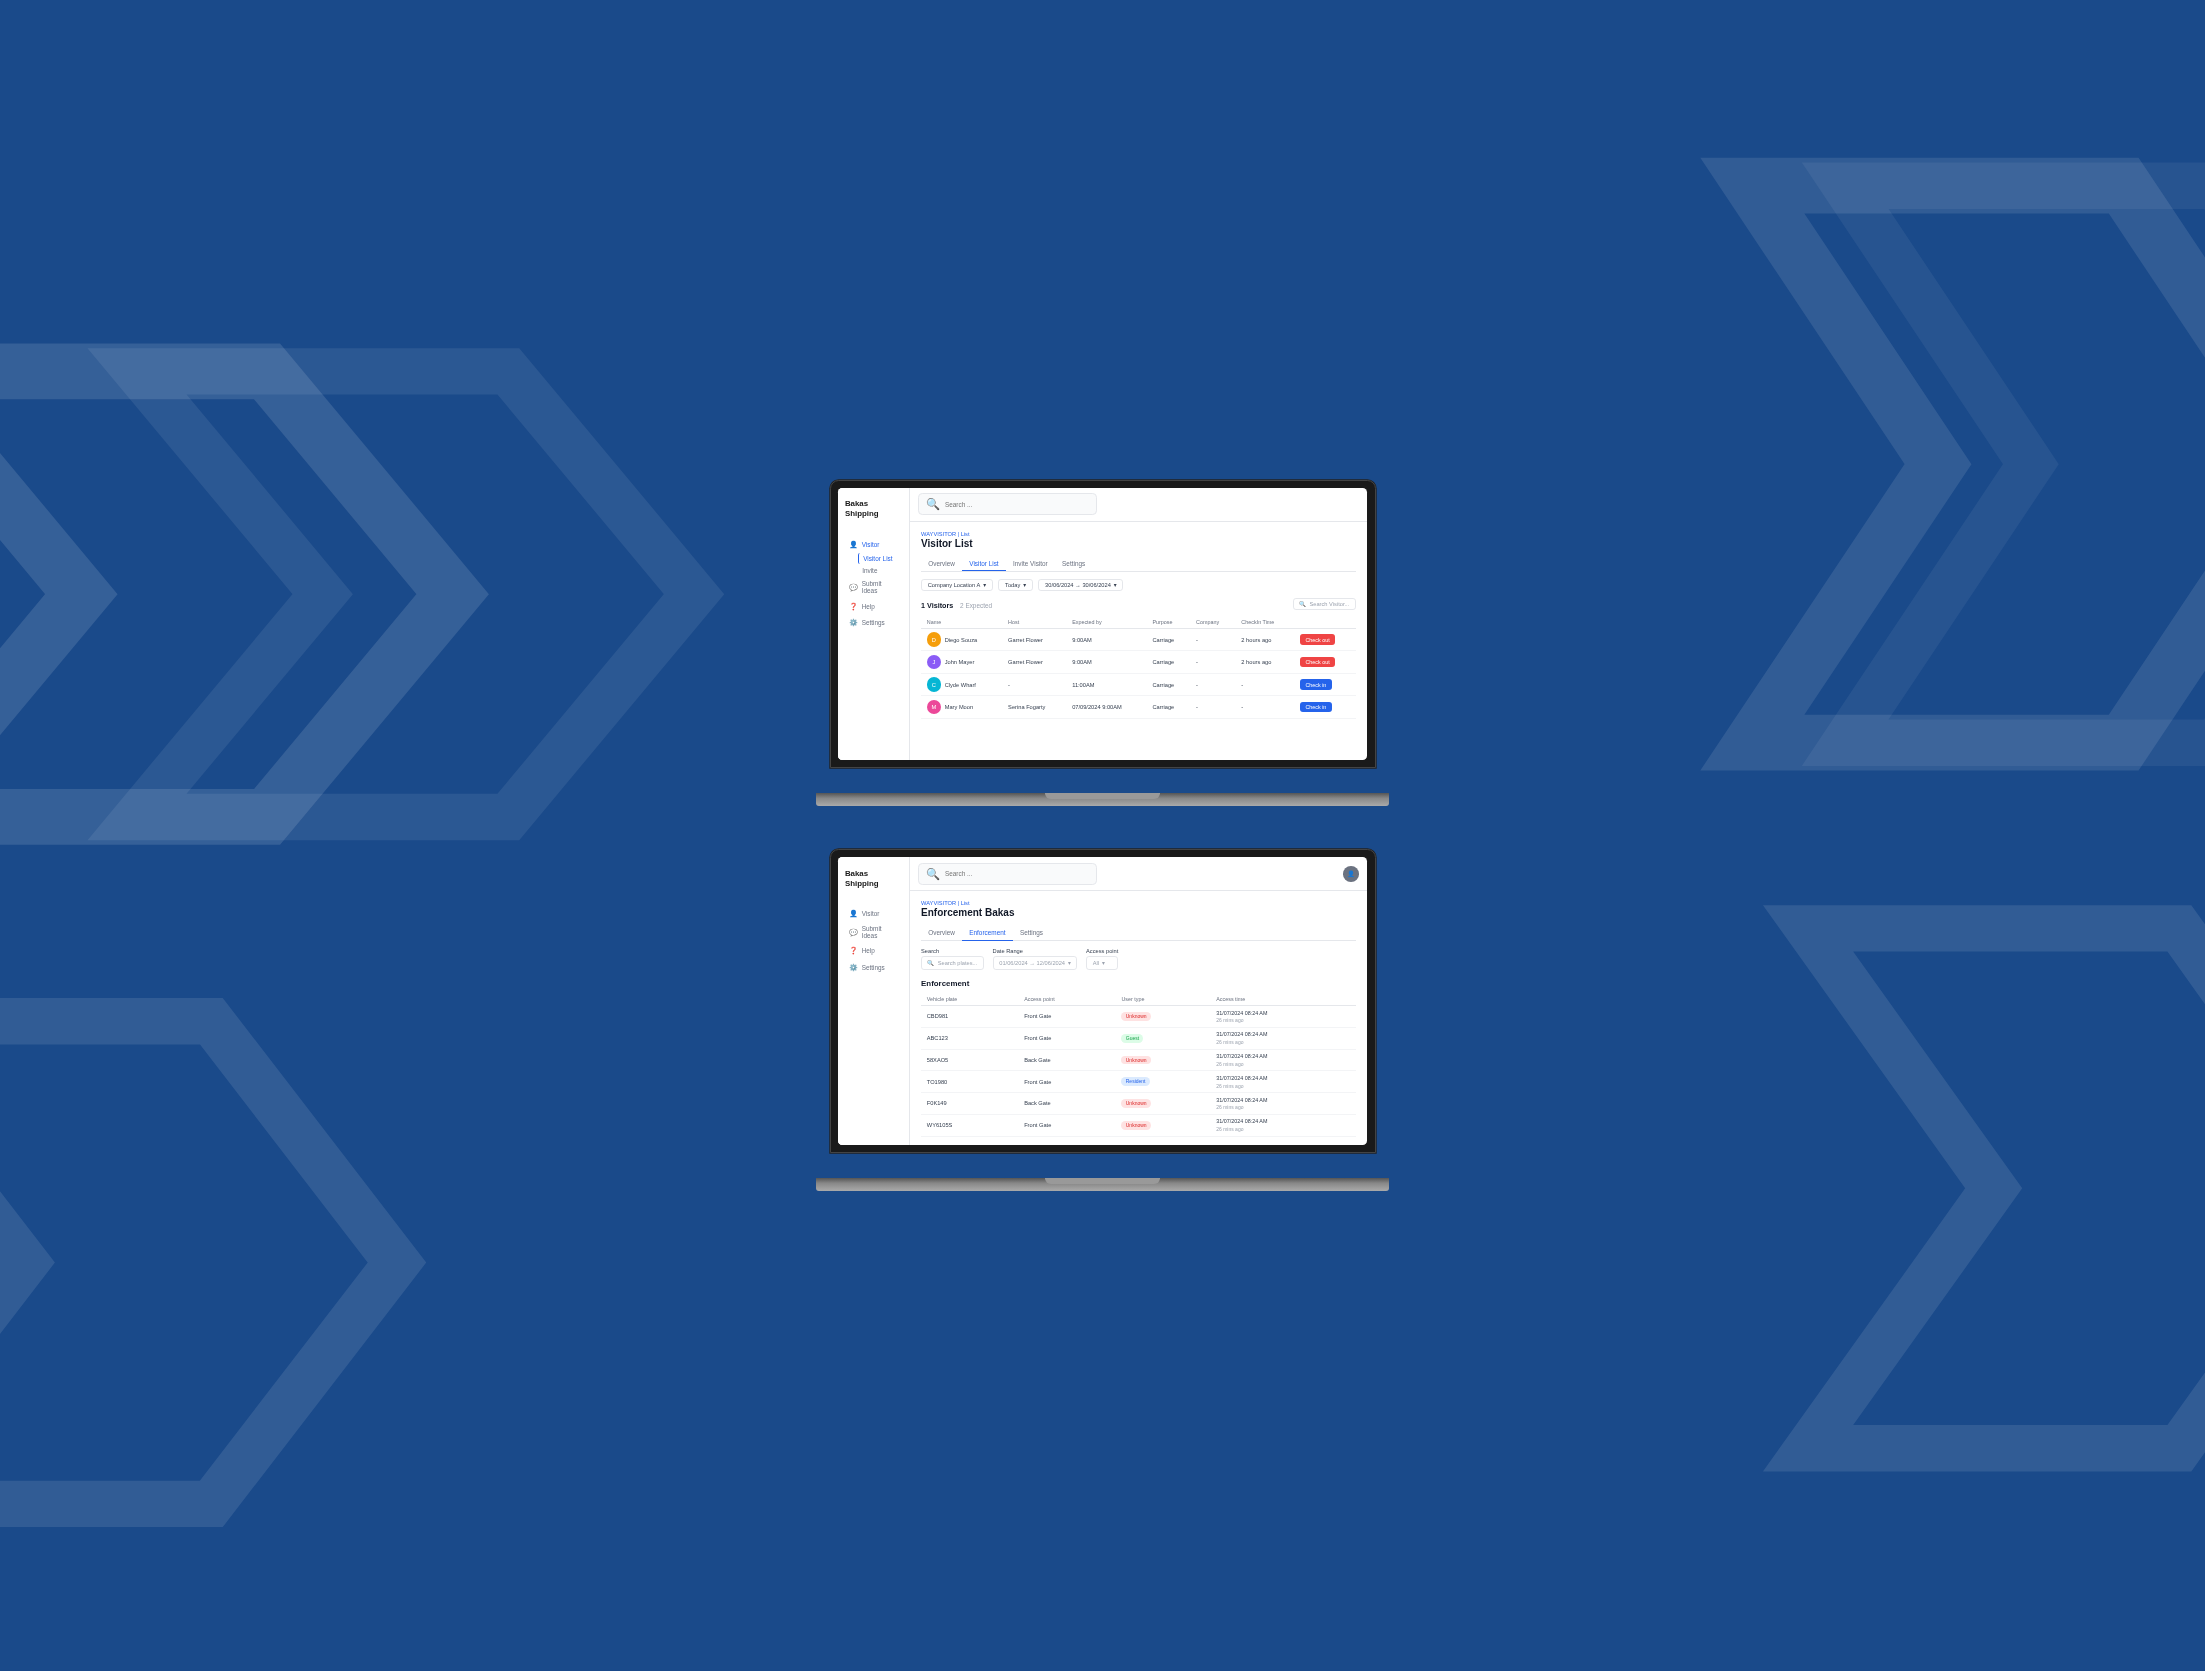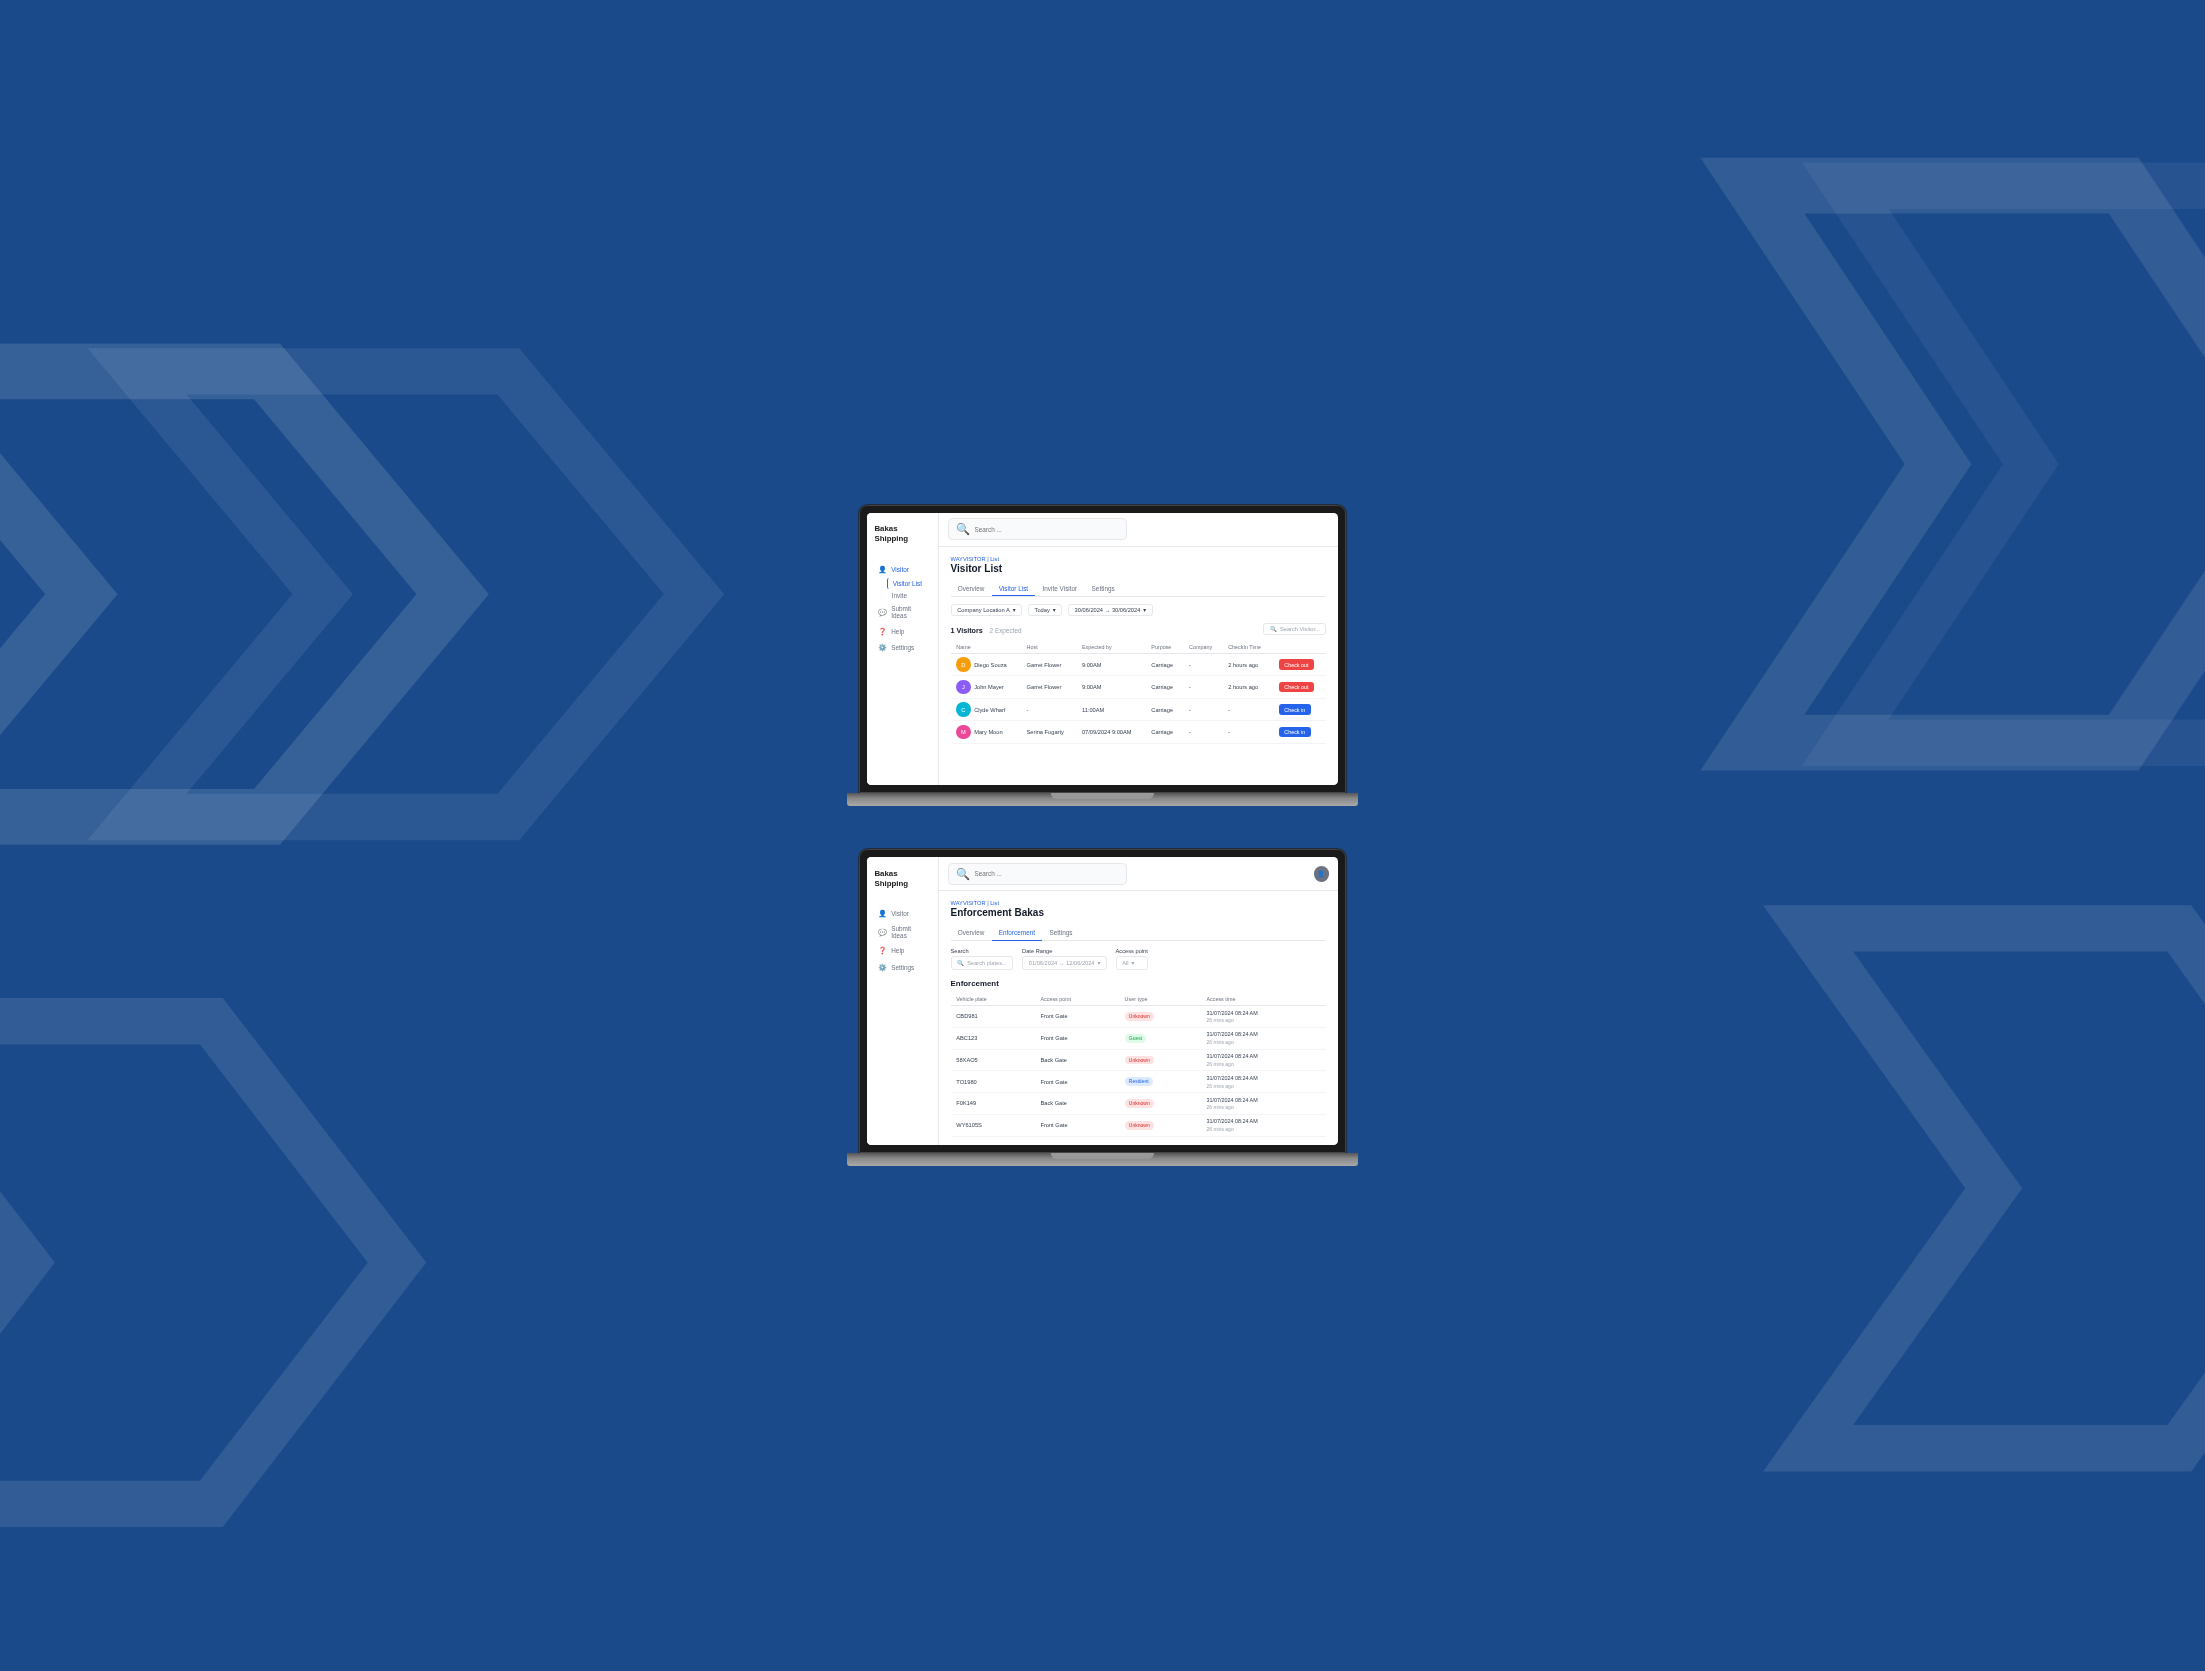--- a/index.html
+++ b/index.html
@@ -28,24 +28,25 @@
       display: flex;
       flex-direction: column;
       align-items: center;
       gap: 43px;
       position: relative;
       z-index: 1;
     }
 
     
     .laptop {
-      width: 487px;
+      width: 546px;
       display: flex;
       flex-direction: column;
       align-items: center;
+      gap: 25px;
     }
 
     .laptop-screen {
       width: 100%;
       background: #1a1a1a;
       border-radius: 8.6px 8.6px 0 0;
       padding: 7.2px;
       border: 1.4px solid #444;
       box-shadow: 0 0 0 0.7px #222;
     }

